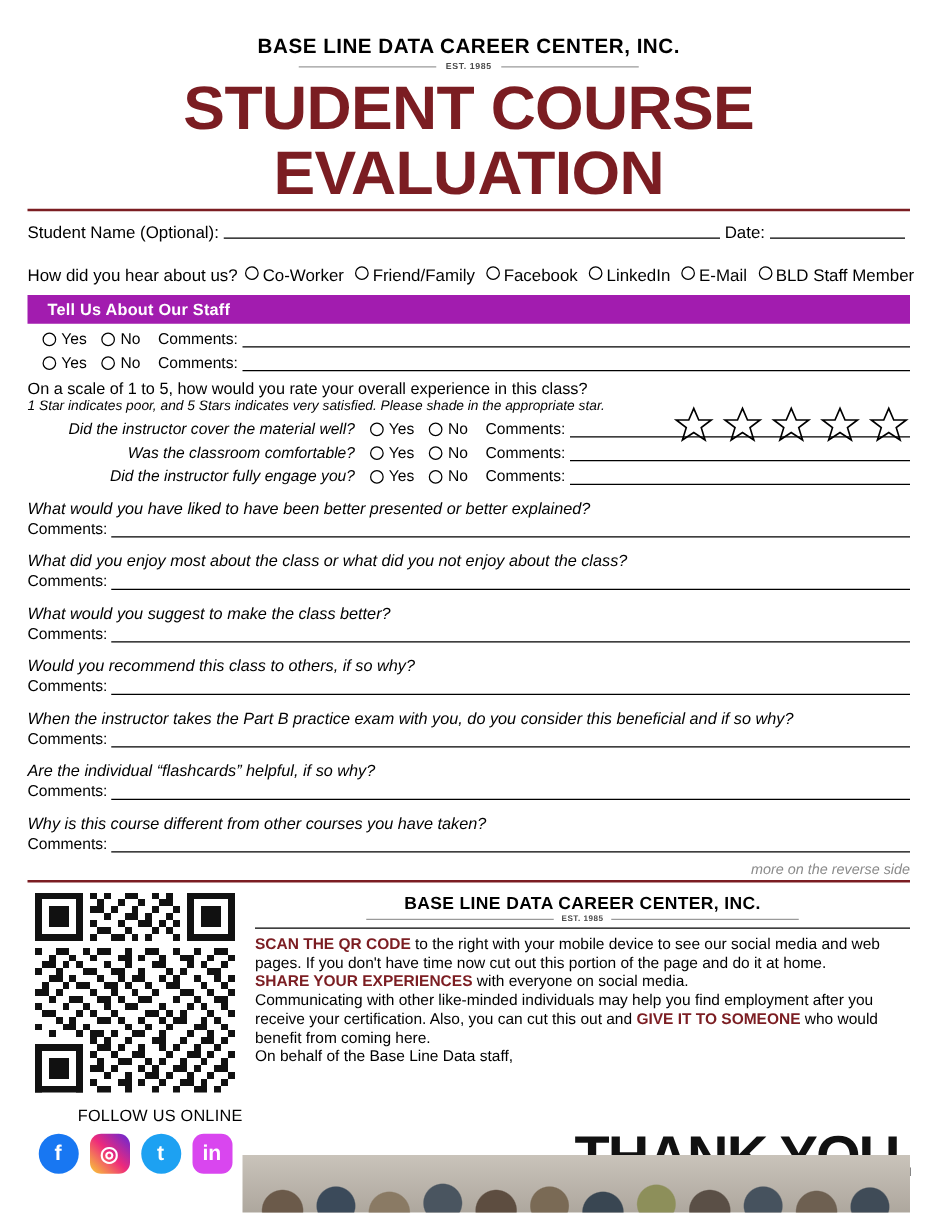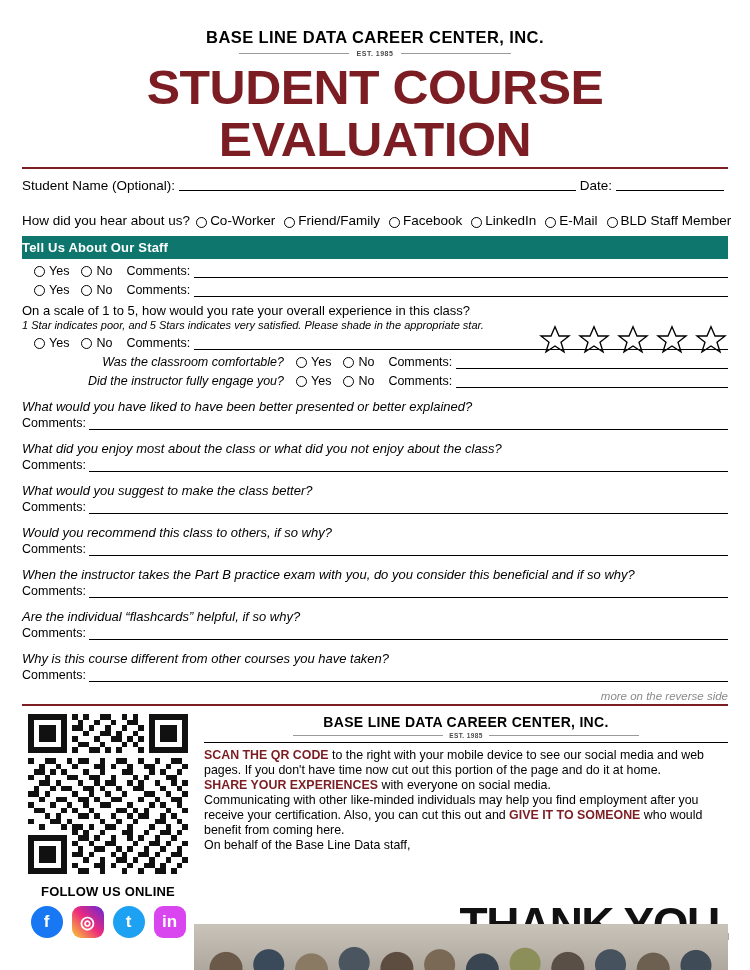--- a/index.html
+++ b/index.html
@@ -43,30 +43,30 @@
 
   
   .row { display:flex; align-items:flex-end; font-size:13.5px;text-align:center; }
   .name-row { margin-top:8px; }
   .fill { border-bottom:1px solid #000; flex:1; height:14px; margin:0 4px 2px 4px; }
   .fill.short { flex:0 0 108px; }
   .lbl { white-space:nowrap; }
 
   .hear-row { margin-top:20px; font-size:13.5px; display:flex; align-items:center; flex-wrap:nowrap; }
   .hear-row .lbl { margin-right:6px; }
-  .opt { display:inline-flex; align-items:flex-end; white-space:nowrap; margin-right:9px; }
+  .opt { display:inline-flex; align-items:flex-start; white-space:nowrap; margin-right:9px; }
   .radio {
     width:11px; height:11px; border:1.3px solid #000; border-radius:50%;
     display:inline-block; margin-right:3px;
   }
 
   
   .bar {
-    background:#0f766e; color:#fff; font-weight:bold; font-size:13px;
-    padding:4px 0; margin-top:8px; letter-spacing:0.2px;
+    background:#a21caf; color:#fff; font-weight:bold; font-size:13px;
+    padding:4px 16px; margin-top:8px; letter-spacing:0.2px;
   }
 
   
   .qrow { display:flex; align-items:center; font-size:12.5px; margin-top:5px; }
   .qtext { font-style:italic; text-align:right; }
   .q-w1 { width:262px; }
   .yn { display:inline-flex; align-items:center; margin-left:12px; font-size:12.5px; white-space:nowrap; }
   .yn .radio { margin-right:4px; }
   .cmt { display:flex; align-items:flex-end; flex:1; margin-left:14px; font-size:12.5px; }
   .cmt .cline { border-bottom:1px solid #000; flex:1; height:13px; margin-left:4px; }
@@ -83,21 +83,21 @@
   .cmt-line { display:flex; align-items:flex-end; font-size:12.5px; margin-top:2px; }
   .cmt-line .cline { border-bottom:1px solid #000; flex:1; height:13px; margin-left:3px; }
 
   .more { text-align:right; font-style:italic; font-size:11.5px; color:#8a8a8a; margin-top:8px; }
   .rule-bot { height:2px; background:#7b1d22; margin-top:2px; }
 
   
   .footer { display:flex; margin-top:8px; }
   .qr-col { width:172px; flex:0 0 172px; }
   .qr { width:160px; height:160px; margin-left:6px; }
-  .follow { text-align:center; font-weight:bold; font-size:13px; margin-top:6px; letter-spacing:0.2px; }
+  .follow { text-align:right; font-weight:normal; font-size:13px; margin-top:6px; letter-spacing:0.2px; }
   .socials { display:flex; justify-content:center; gap:9px; margin-top:7px; }
   .soc { width:32px; height:32px; border-radius:9px; display:flex; align-items:center; justify-content:center; color:#fff; font-weight:bold; font-size:17px; }
   .soc.fb { background:#1877f2; border-radius:50%; }
   .soc.ig { background:linear-gradient(45deg,#f9ce34,#ee2a7b,#6228d7); }
   .soc.tw { background:#1da1f2; border-radius:50%; }
   .soc.li { background:#d946ef; }
 
   .foot-main { flex:1; padding-left:10px; position:relative; }
   .foot-title { text-align:center; font-weight:bold; font-size:14px; letter-spacing:0.3px; }
   .foot-est-wrap { display:flex; align-items:center; justify-content:center; gap:6px; margin-top:2px; }
@@ -229,20 +229,21 @@
       </svg>
     <svg class="star-svg" viewBox="0 0 24 24">
         <path d="M12 2 L15 9 L22.5 9 L16.5 13.6 L18.8 21 L12 16.5 L5.2 21 L7.5 13.6 L1.5 9 L9 9 Z" fill="none" stroke="#000" stroke-width="1"></path>
       </svg>
     <svg class="star-svg" viewBox="0 0 24 24">
         <path d="M12 2 L15 9 L22.5 9 L16.5 13.6 L18.8 21 L12 16.5 L5.2 21 L7.5 13.6 L1.5 9 L9 9 Z" fill="none" stroke="#000" stroke-width="1"></path>
       </svg>
   </div>
 
   <div class="qrow">
+    <span class="qtext q-w1">Did the instructor cover the material well?</span>
     <span class="yn">
         <span class="radio"></span>
         <span>Yes</span>
       </span>
     <span class="yn">
         <span class="radio"></span>
         <span>No</span>
       </span>
     <span class="cmt">
       <span>Comments:</span>

